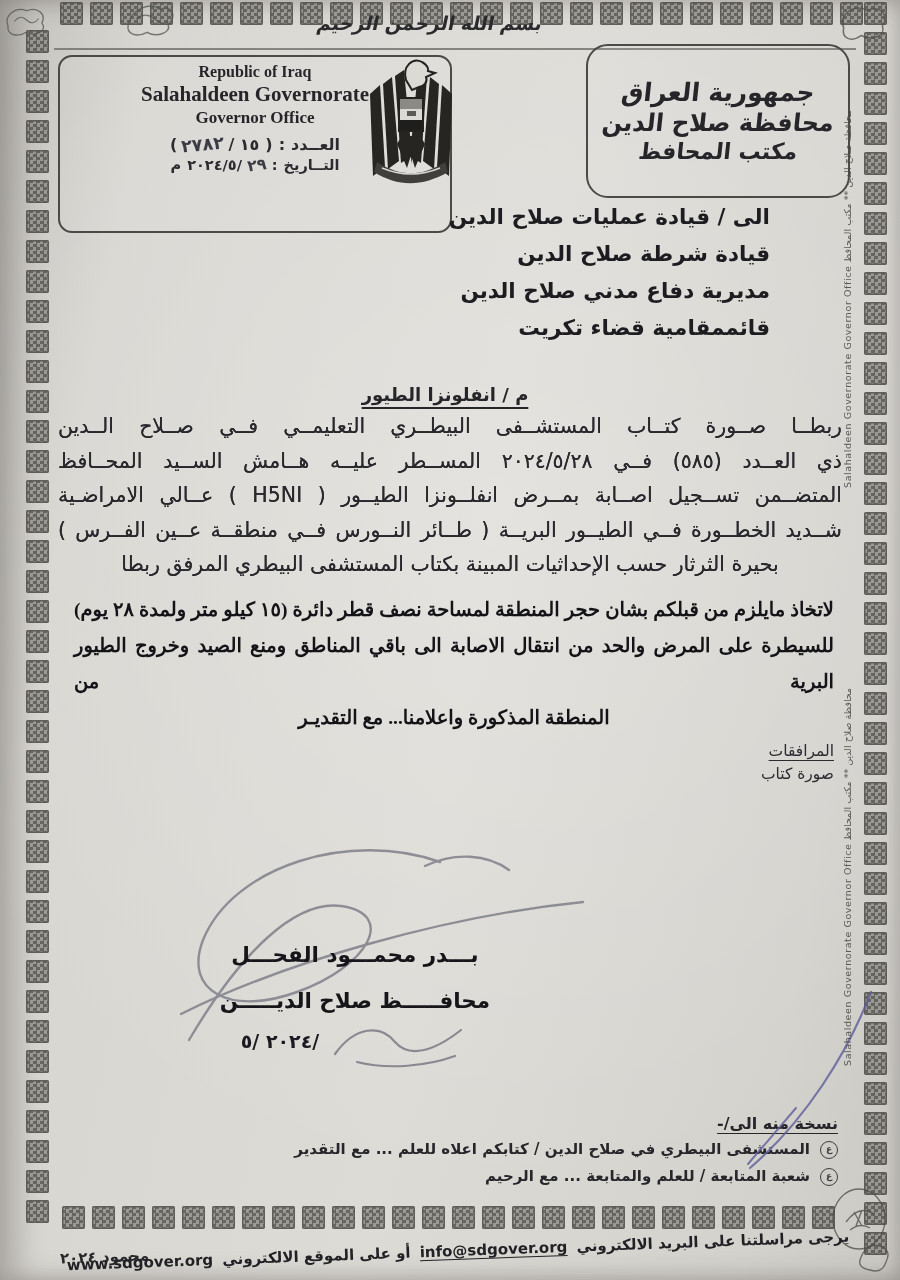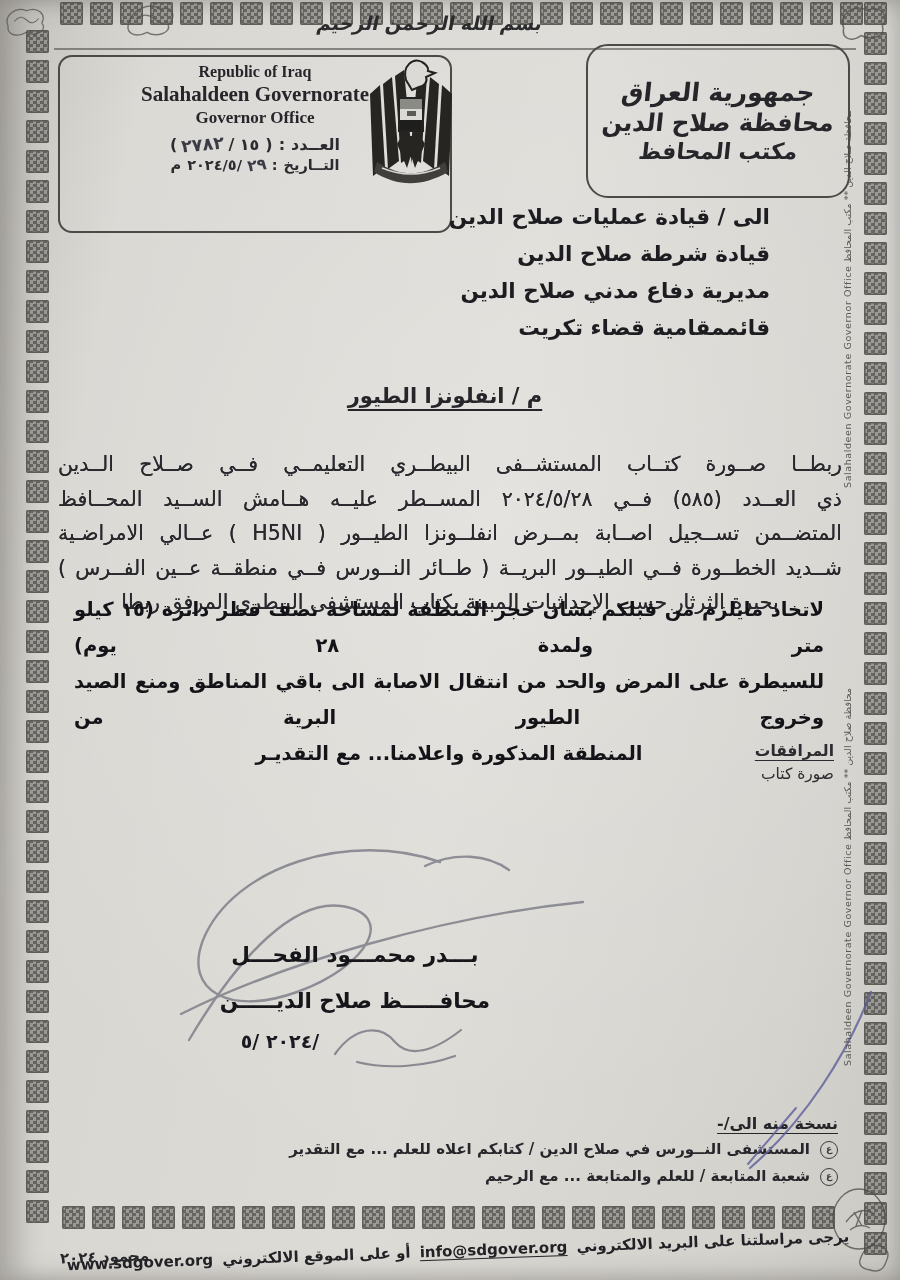--- a/index.html
+++ b/index.html
@@ -44,31 +44,31 @@
     display:flex;flex-direction:column;justify-content:center;gap:2px;box-sizing:border-box;}
   .box-ar div{font-weight:700;transform:skewX(-6deg) scaleY(1.02);}
   .box-ar .c1{font-size:25px;}
   .box-ar .c2{font-size:24px;}
   .box-ar .c3{font-size:22px;}
   .emblem{position:absolute;left:360px;top:56px;width:102px;height:136px;}
   
   .recipients{position:absolute;top:198px;left:120px;right:130px;direction:rtl;text-align:right;}
   .recipients div{font-size:21.5px;font-weight:700;line-height:37px;color:#1d1d21;}
   .subject{position:absolute;top:384px;left:120px;right:130px;direction:rtl;text-align:center;
-    font-size:21px;font-weight:700;text-decoration:underline;text-underline-offset:6px;text-decoration-thickness:2px;}
-  .body-par{position:absolute;top:409px;left:58px;right:58px;direction:rtl;margin-top:38px;}
+    font-size:18px;font-weight:700;text-decoration:underline;text-underline-offset:6px;text-decoration-thickness:2px;}
+  .body-par{position:absolute;top:409px;left:58px;right:58px;direction:rtl;}
   .body-par div{font-size:20.5px;line-height:34.5px;color:#28282d;text-shadow:0 0 .4px #33333a;}
   .body-par .j{text-align:justify;text-align-last:justify;}
   .body-par .s{text-align:center;}
-  .directive{position:absolute;top:592px;left:74px;right:76px;direction:rtl;}
+  .directive{position:absolute;top:592px;left:74px;right:66px;direction:rtl;font-family:Liberation Serif, serif;}
   .directive div{font-size:19.5px;line-height:36px;font-weight:700;color:#141418;transform-origin:center;}
   .directive .j{text-align:justify;text-align-last:justify;}
   .directive .c{text-align:center;}
   .attach{position:absolute;top:740px;right:66px;direction:rtl;text-align:right;font-size:15.5px;line-height:23px;color:#2c2c31;}
-  .attach .t{text-decoration:underline;text-underline-offset:4px;font-weight:700;}
+  .attach .t{text-decoration:underline;text-underline-offset:4px;font-weight:400;}
   
   .sig-scribble{position:absolute;left:145px;top:842px;width:445px;height:208px;}
   .sig-name{position:absolute;top:942px;left:140px;width:430px;text-align:center;direction:rtl;font-size:21.5px;font-weight:700;color:#15151a;}
   .sig-title{position:absolute;top:988px;left:140px;width:430px;text-align:center;direction:rtl;font-size:21.5px;font-weight:700;color:#15151a;}
   .sig-date{position:absolute;top:1030px;left:190px;width:330px;display:flex;direction:ltr;justify-content:center;align-items:flex-start;gap:10px;
     font-size:19px;font-weight:700;color:#1a1a20;}
   .date-scribble{width:140px;height:58px;margin-top:-14px;}
   
   .copy{position:absolute;top:1114px;right:62px;width:600px;direction:rtl;text-align:right;}
   .copy .t{font-size:16px;font-weight:700;text-decoration:underline;text-underline-offset:4px;margin-bottom:3px;}
@@ -350,21 +350,21 @@
         <path d="M6 38 C 26 10, 52 8, 66 26 C 80 42, 104 36, 132 14"></path>
         <path d="M 28 46 C 60 54, 98 50, 126 40"></path>
       </g>
     </svg>
   </div>
 
   <div class="copy">
     <div class="t">نسخة منه الى/-</div>
     <div class="row">
       <span class="bullet">ع</span>
-      <span class="txt">المستشفى النــورس في صلاح الدين / كتابكم اعلاه للعلم ... مع التقدير</span>
+      <span class="txt">المستشفى البيطري في صلاح الدين / كتابكم اعلاه للعلم ... مع التقدير</span>
     </div>
     <div class="row">
       <span class="bullet">ع</span>
       <span class="txt">شعبة المتابعة / للعلم والمتابعة ... مع الرحيم</span>
     </div>
   </div>
 
   <svg class="overlay" viewBox="0 0 900 1280">
     <g fill="none" stroke="#5e5e9b" stroke-linecap="round" opacity=".8">
       <path d="M 871 992 C 848 1052, 806 1120, 750 1168" stroke-width="2.2"></path>

